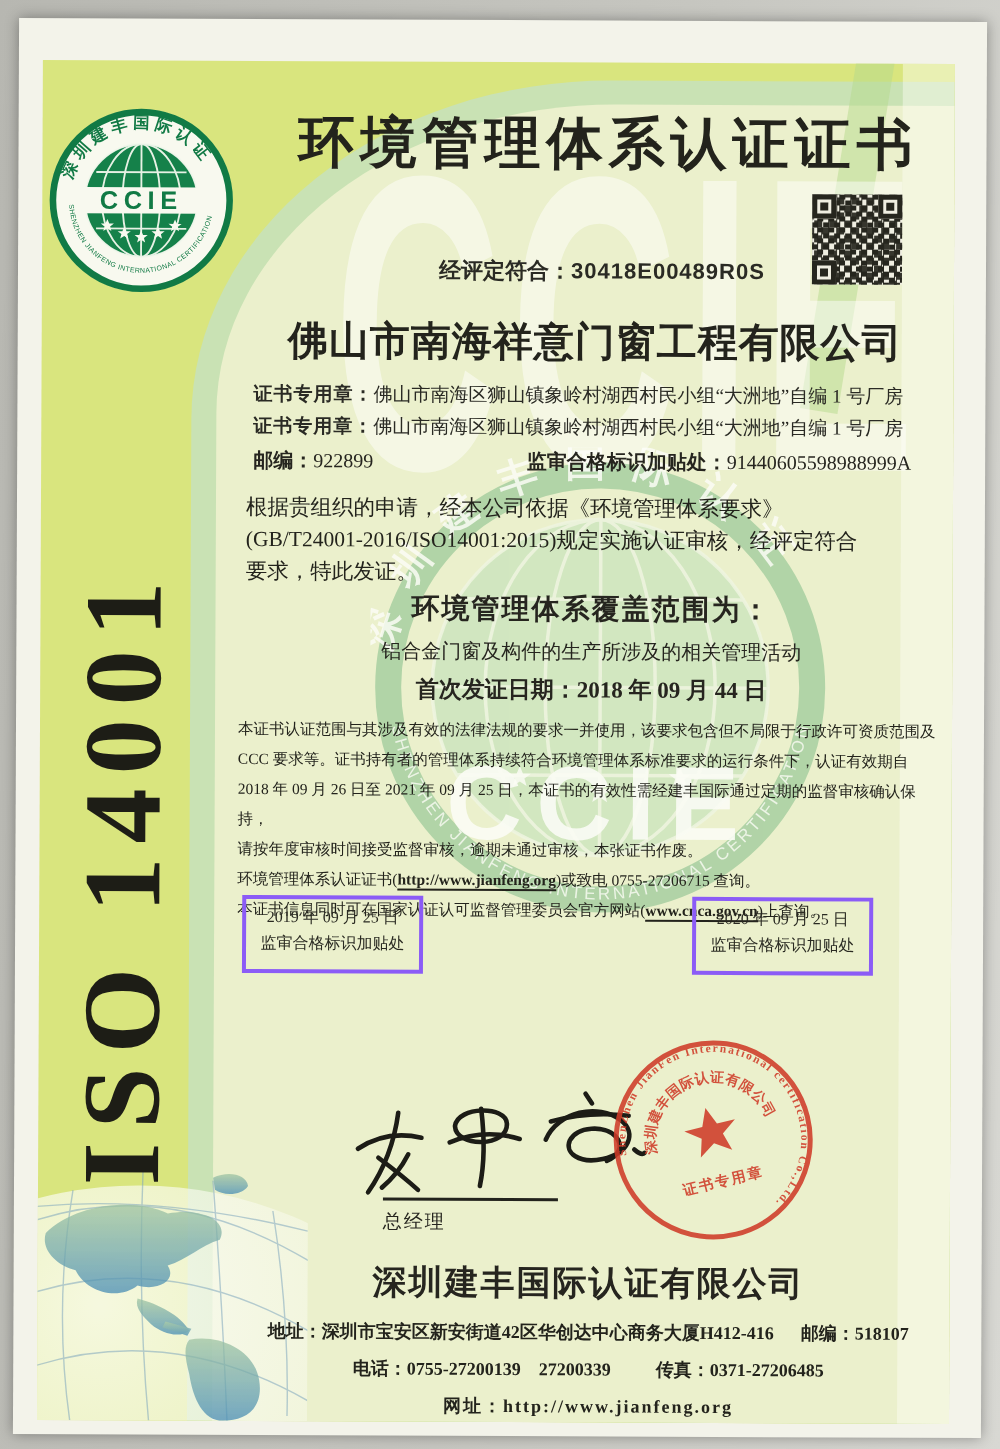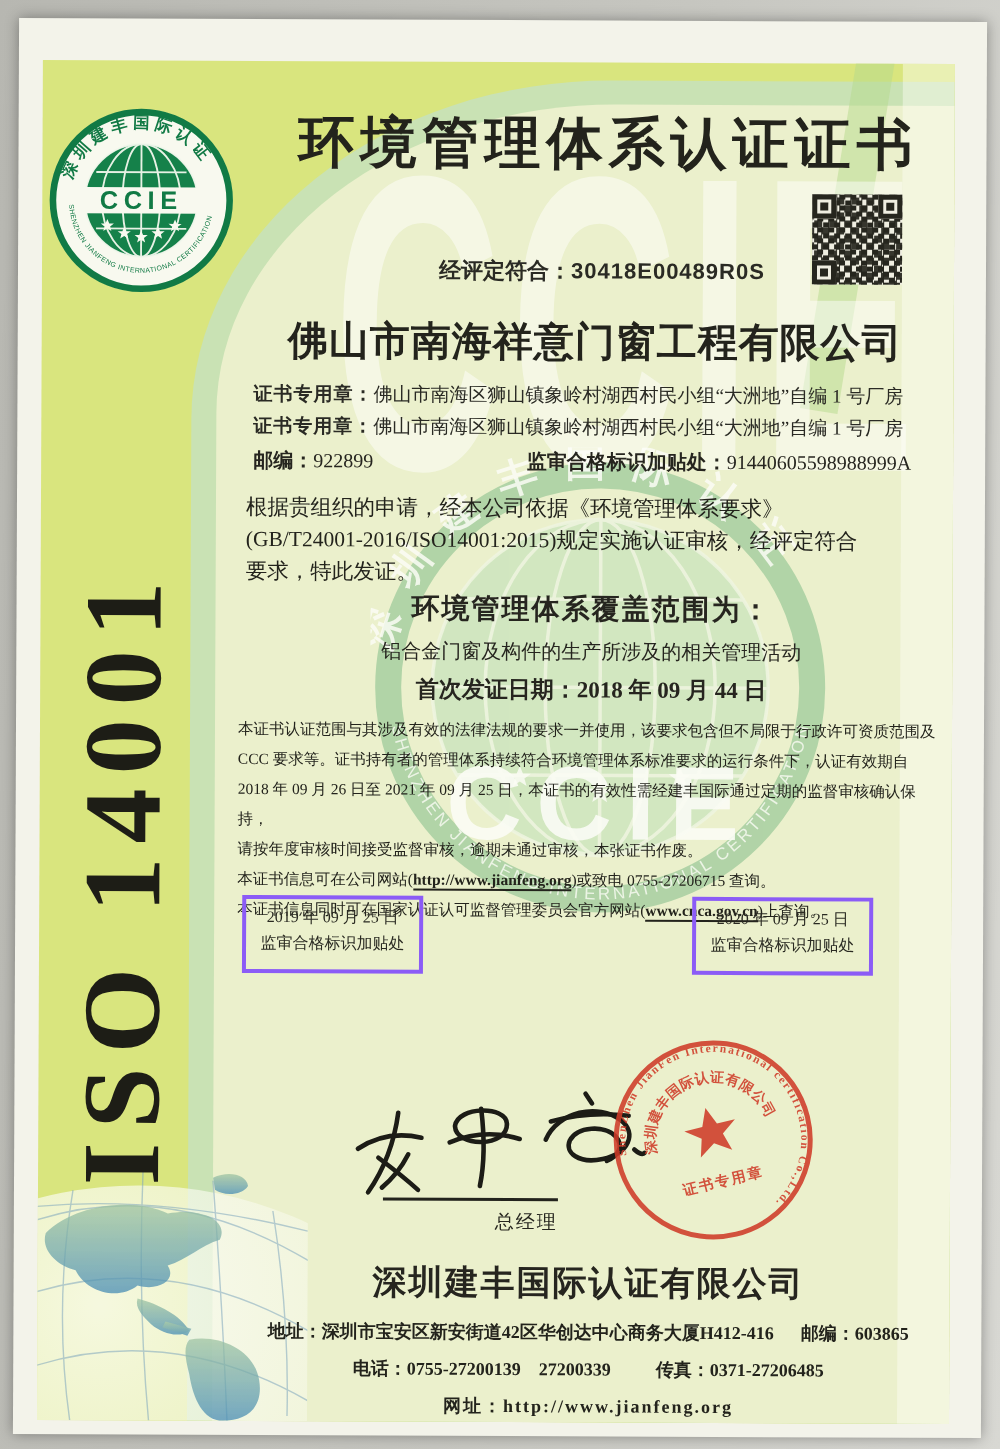--- a/index.html
+++ b/index.html
@@ -34,21 +34,21 @@
   .para{left:205px;right:42px;top:430px;font-size:21.5px;line-height:32px;color:#23231c;}
   .scopehead{left:200px;right:10px;top:528px;text-align:center;font-weight:bold;font-size:28px;letter-spacing:2px;}
   .scopetxt{left:200px;right:10px;top:576px;text-align:center;font-size:20px;}
   .firstissue{left:200px;right:10px;top:612px;text-align:center;font-weight:bold;font-size:23px;}
   .fine{left:198px;right:12px;top:653px;font-size:15.5px;line-height:30px;color:#23231c;}
   .fine .lnk{font-weight:bold;border-bottom:2px solid #23231c;padding-bottom:1px;}
   .stickerbox{position:absolute;width:173px;height:65px;border:4px solid #8b5cf6;z-index:7;text-align:center;font-size:16px;line-height:26px;padding-top:5px;box-sizing:content-box;color:#2a2a22;}
   .box1{left:203px;top:834px}.box2{left:653px;top:834px}
   .sig-svg{position:absolute;left:300px;top:1028px;width:320px;height:120px;z-index:7;}
   .sigline{position:absolute;left:345px;top:1136px;width:175px;height:3px;background:#23231d;z-index:7;}
-  .sigtitle{left:345px;width:175px;top:1147px;text-align:right;font-size:19px;letter-spacing:2px;}
+  .sigtitle{left:345px;width:175px;top:1147px;text-align:left;font-size:19px;letter-spacing:2px;}
   .seal-svg{position:absolute;left:570px;top:972px;width:210px;height:210px;z-index:8;}
   .f-company{left:200px;right:10px;top:1198px;text-align:center;font-weight:bold;font-size:34px;letter-spacing:2px;}
   .f-line{left:200px;right:10px;text-align:center;font-weight:bold;font-size:18px;color:#23231c;white-space:nowrap;}
   .f-addr{top:1258px}.f-tel{top:1295px}.f-web{top:1332px;letter-spacing:2px;}
 </style>
 </head>
 <body>
 
 <div class="scan">
   <div class="paper">
@@ -193,21 +193,21 @@
       <div class="txt firstissue">
         <span>首次发证日期：</span><span>2018 年 09 月 44 日</span>
       </div>
 
       <div class="txt fine">
         <div>本证书认证范围与其涉及有效的法律法规的要求一并使用，该要求包含但不局限于行政许可资质范围及</div>
         <div>CCC 要求等。证书持有者的管理体系持续符合环境管理体系标准要求的运行条件下，认证有效期自</div>
         <div>2018 年 09 月 26 日至 2021 年 09 月 25 日，本证书的有效性需经建丰国际通过定期的监督审核确认保持，</div>
         <div>请按年度审核时间接受监督审核，逾期未通过审核，本张证书作废。</div>
         <div>
-          <span>本证书信息可在公司网站(</span><span class="lnk">http://www.jianfeng.org</span><span>)或致电 0755-27206715 查询。</span>
+          <span>环境管理体系认证证书(</span><span class="lnk">http://www.jianfeng.org</span><span>)或致电 0755-27206715 查询。</span>
         </div>
         <div>
           <span>本证书信息同时可在国家认证认可监督管理委员会官方网站(</span><span class="lnk">www.cnca.gov.cn</span><span>)上查询。</span>
         </div>
       </div>
 
       <div class="stickerbox box1">
         <div>2019 年 09 月 25 日</div>
         <div>监审合格标识加贴处</div>
       </div>
@@ -250,21 +250,21 @@
           </text>
           <use href="#sst" transform="translate(105,98) scale(2.6)" fill="#cf3b28"></use>
           <text x="105" y="152" text-anchor="middle" font-size="14.5" font-weight="bold" letter-spacing="2" fill="#cf3b28" font-family="Liberation Sans, sans-serif">证书专用章</text>
         </g>
       </svg>
 
       <div class="txt f-company">深圳建丰国际认证有限公司</div>
       <div class="txt f-line f-addr">
         <span>地址：</span><span>深圳市宝安区新安街道42区华创达中心商务大厦H412-416</span>
         <span>　</span>
-        <span>邮编：</span><span>603865</span>
+        <span>邮编：</span><span>518107</span>
       </div>
       <div class="txt f-line f-tel">
         <span>电话：</span><span>0755-27200139　27200339</span>
         <span>　　</span>
         <span>传真：</span><span>0371-27206485</span>
       </div>
       <div class="txt f-line f-web">
         <span>网址：</span><span>http://www.jianfeng.org</span>
       </div>
 

